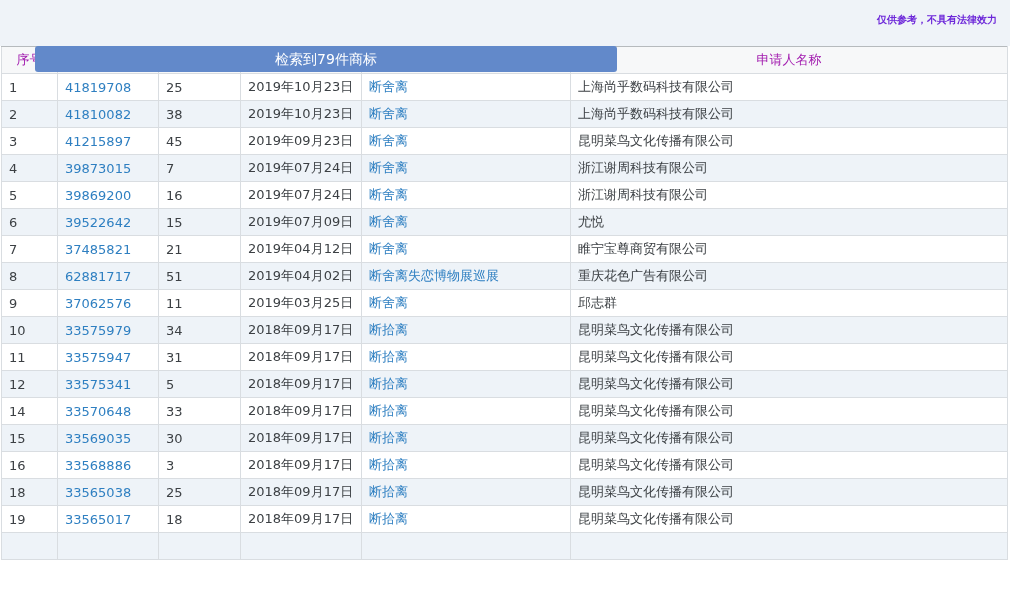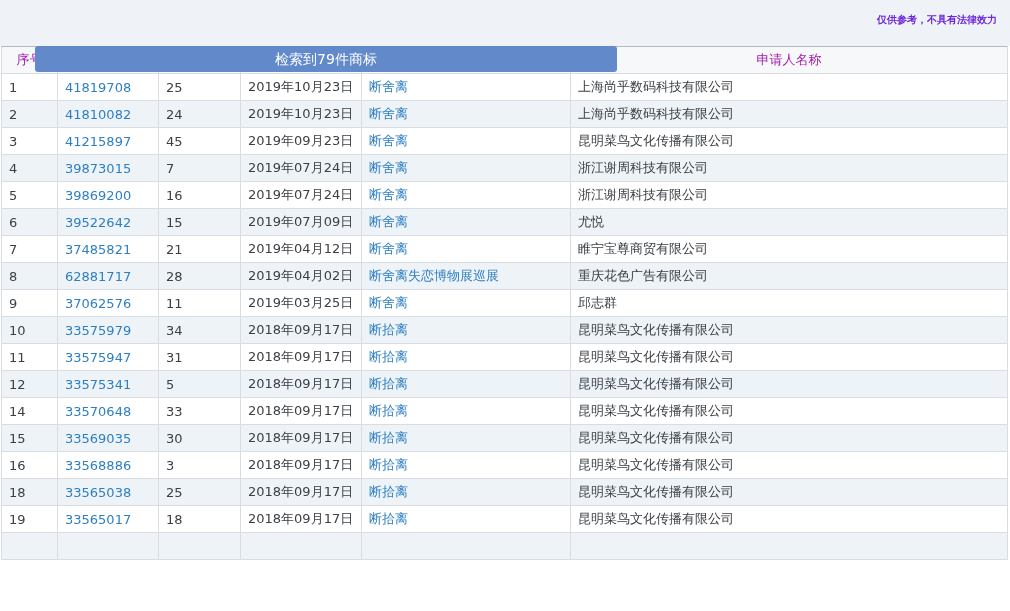--- a/index.html
+++ b/index.html
@@ -121,21 +121,21 @@
         <td>1</td>
         <td><a class="link">41819708</a></td>
         <td>25</td>
         <td>2019年10月23日</td>
         <td><a class="link">断舍离</a></td>
         <td>上海尚乎数码科技有限公司</td>
       </tr>
       <tr>
         <td>2</td>
         <td><a class="link">41810082</a></td>
-        <td>24</td>
+        <td>38</td>
         <td>2019年10月23日</td>
         <td><a class="link">断舍离</a></td>
         <td>上海尚乎数码科技有限公司</td>
       </tr>
       <tr>
         <td>3</td>
         <td><a class="link">41215897</a></td>
         <td>45</td>
         <td>2019年09月23日</td>
         <td><a class="link">断舍离</a></td>
@@ -169,21 +169,21 @@
         <td>7</td>
         <td><a class="link">37485821</a></td>
         <td>21</td>
         <td>2019年04月12日</td>
         <td><a class="link">断舍离</a></td>
         <td>睢宁宝尊商贸有限公司</td>
       </tr>
       <tr>
         <td>8</td>
         <td><a class="link">62881717</a></td>
-        <td>28</td>
+        <td>51</td>
         <td>2019年04月02日</td>
         <td><a class="link">断舍离失恋博物展巡展</a></td>
         <td>重庆花色广告有限公司</td>
       </tr>
       <tr>
         <td>9</td>
         <td><a class="link">37062576</a></td>
         <td>11</td>
         <td>2019年03月25日</td>
         <td><a class="link">断舍离</a></td>

